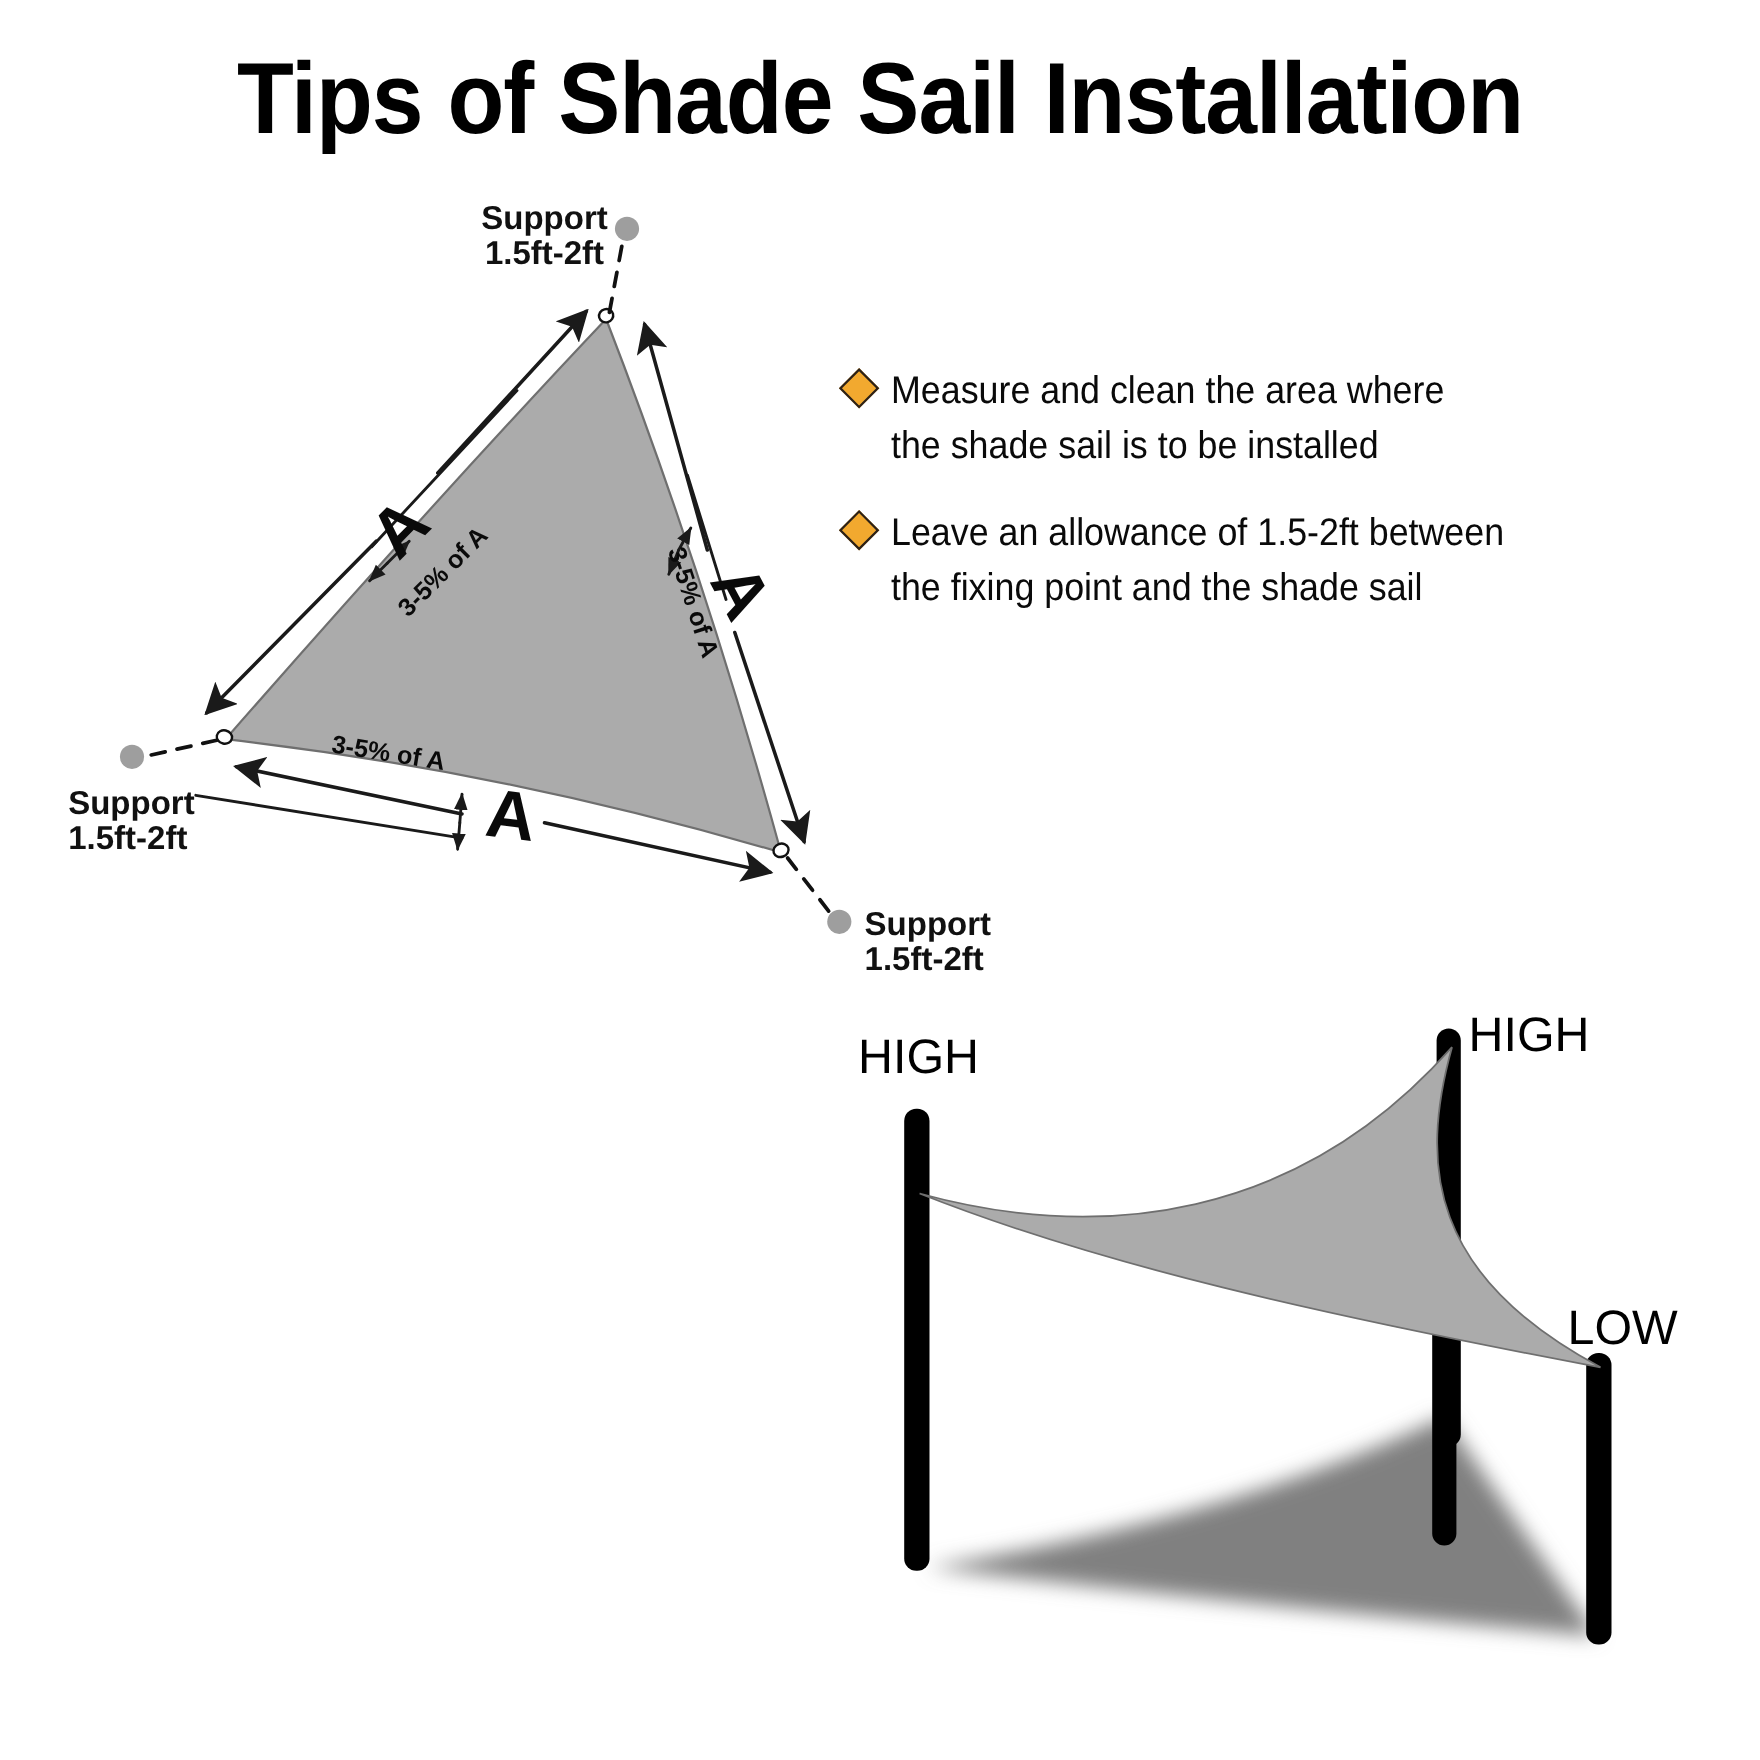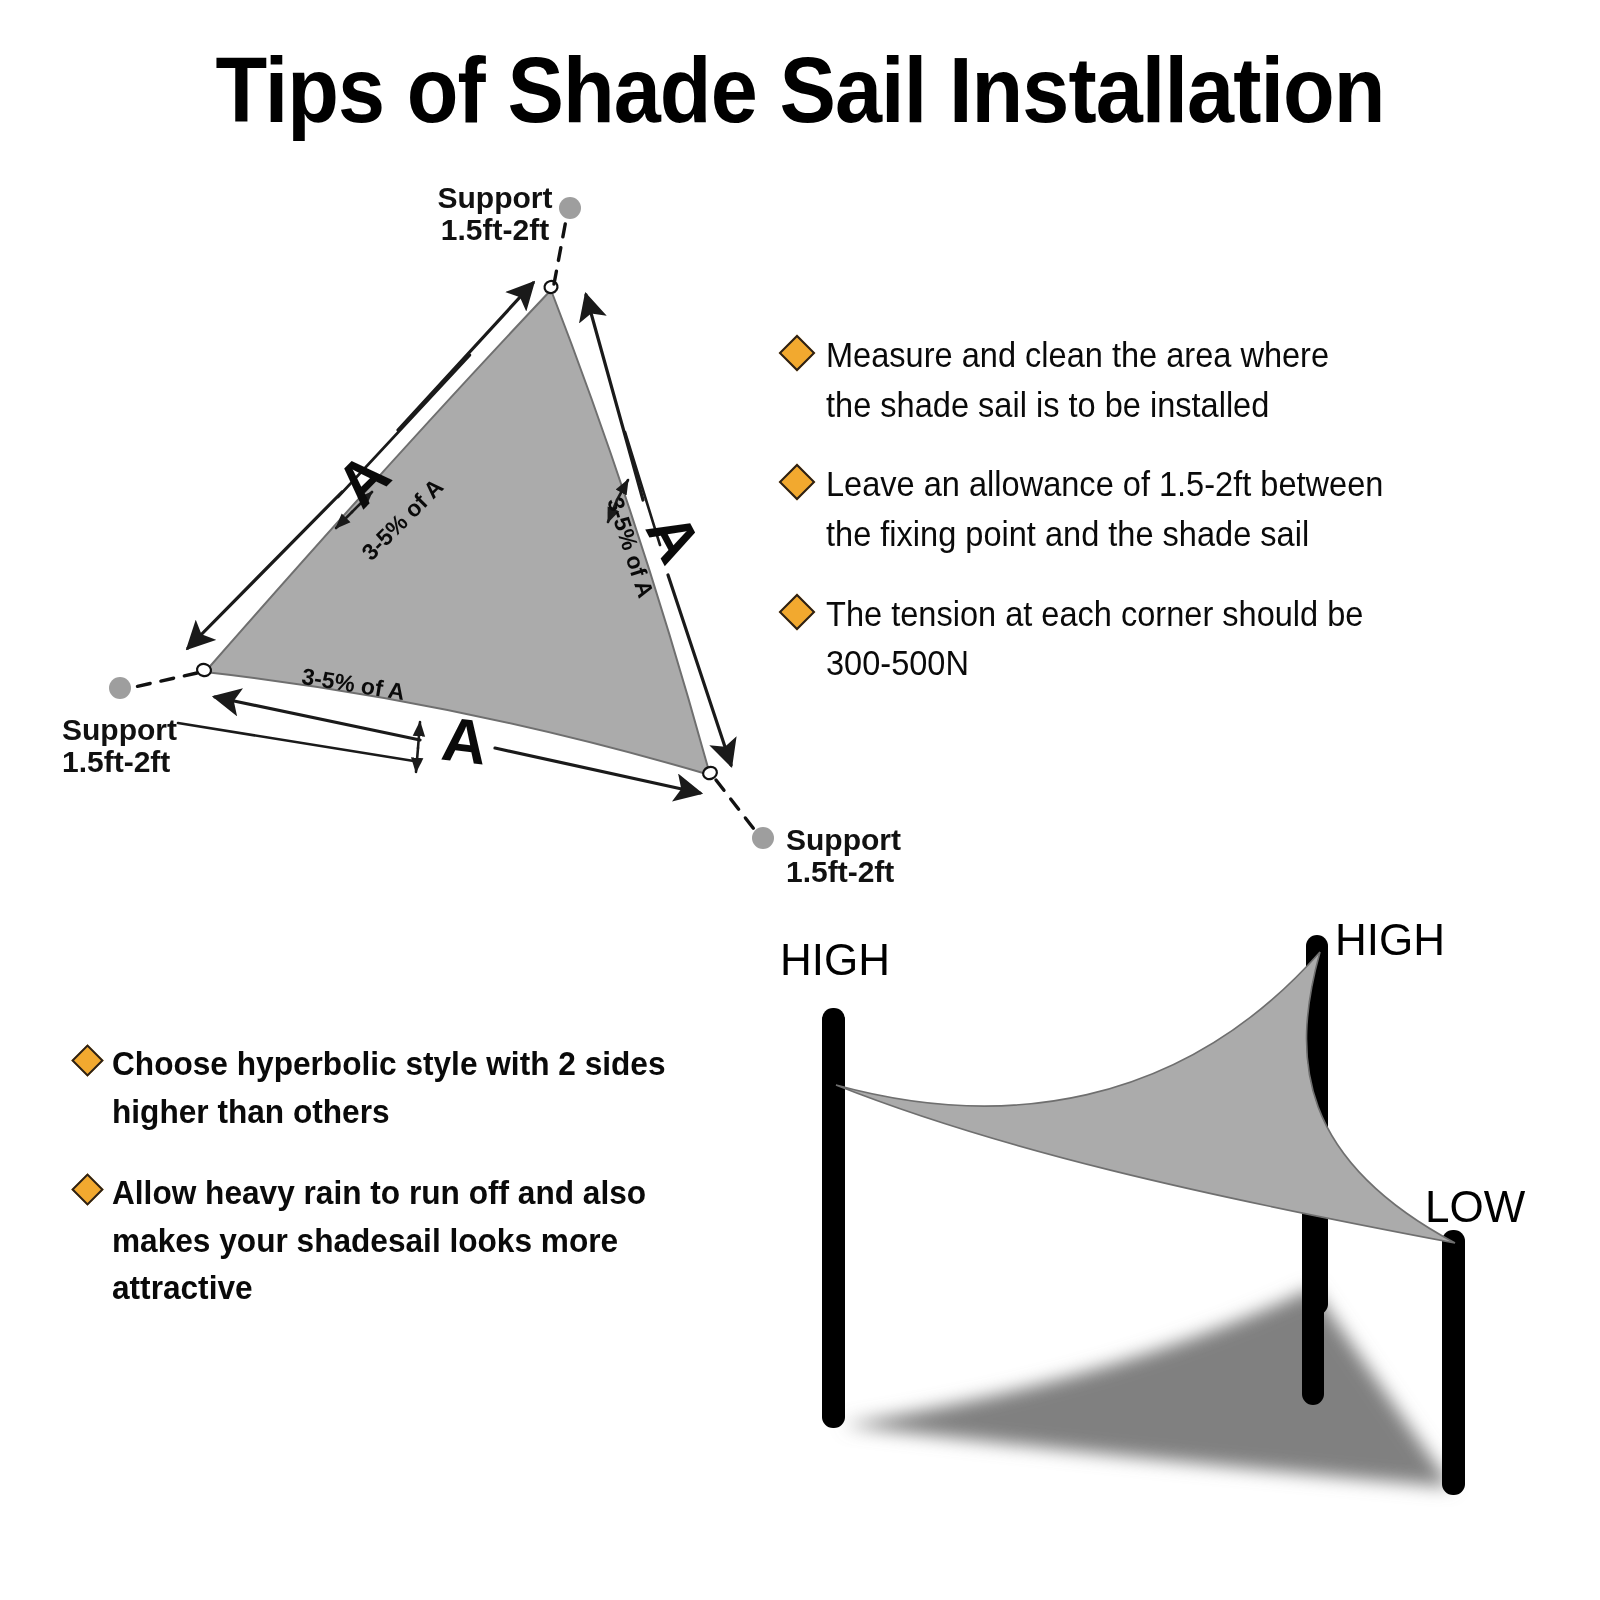--- a/index.html
+++ b/index.html
@@ -20,21 +20,21 @@
     line-height:1.0;
     letter-spacing:-1px;
     color:#000;
     transform:scaleX(0.92);
     transform-origin:50% 50%;
     white-space:nowrap;
   }
 
   
   .bullets{position:absolute;}
-  .bullets.top{left:784px;top:330px;width:790px;}
+  .bullets.top{left:768px;top:330px;width:790px;}
   .bullets.bottom{left:76px;top:1040px;width:700px;}
 
   .bullet-row{
     display:flex;align-items:flex-start;
     margin-bottom:30px;
   }
   .bullets.bottom .bullet-row{margin-bottom:34px;}
 
   .diamond{
     flex:0 0 auto;
@@ -215,34 +215,16 @@
     <div class="bullet-row">
       <span class="diamond"></span>
       <span class="bullet-text">Measure and clean the area where
 the shade sail is to be installed</span>
     </div>
     <div class="bullet-row">
       <span class="diamond"></span>
       <span class="bullet-text">Leave an allowance of 1.5-2ft between
 the fixing point and the shade sail</span>
     </div>
-    <div class="bullet-row">
-      <span class="diamond"></span>
-      <span class="bullet-text">The tension at each corner should be
-300-500N</span>
-    </div>
   </div>
 
-  <div class="bullets bottom">
-    <div class="bullet-row">
-      <span class="diamond"></span>
-      <span class="bullet-text">Choose hyperbolic style with 2 sides
-higher than others</span>
-    </div>
-    <div class="bullet-row">
-      <span class="diamond"></span>
-      <span class="bullet-text">Allow heavy rain to run off and also
-makes your shadesail looks more
-attractive</span>
-    </div>
-  </div>
 
 </div>
 
 </body></html>

